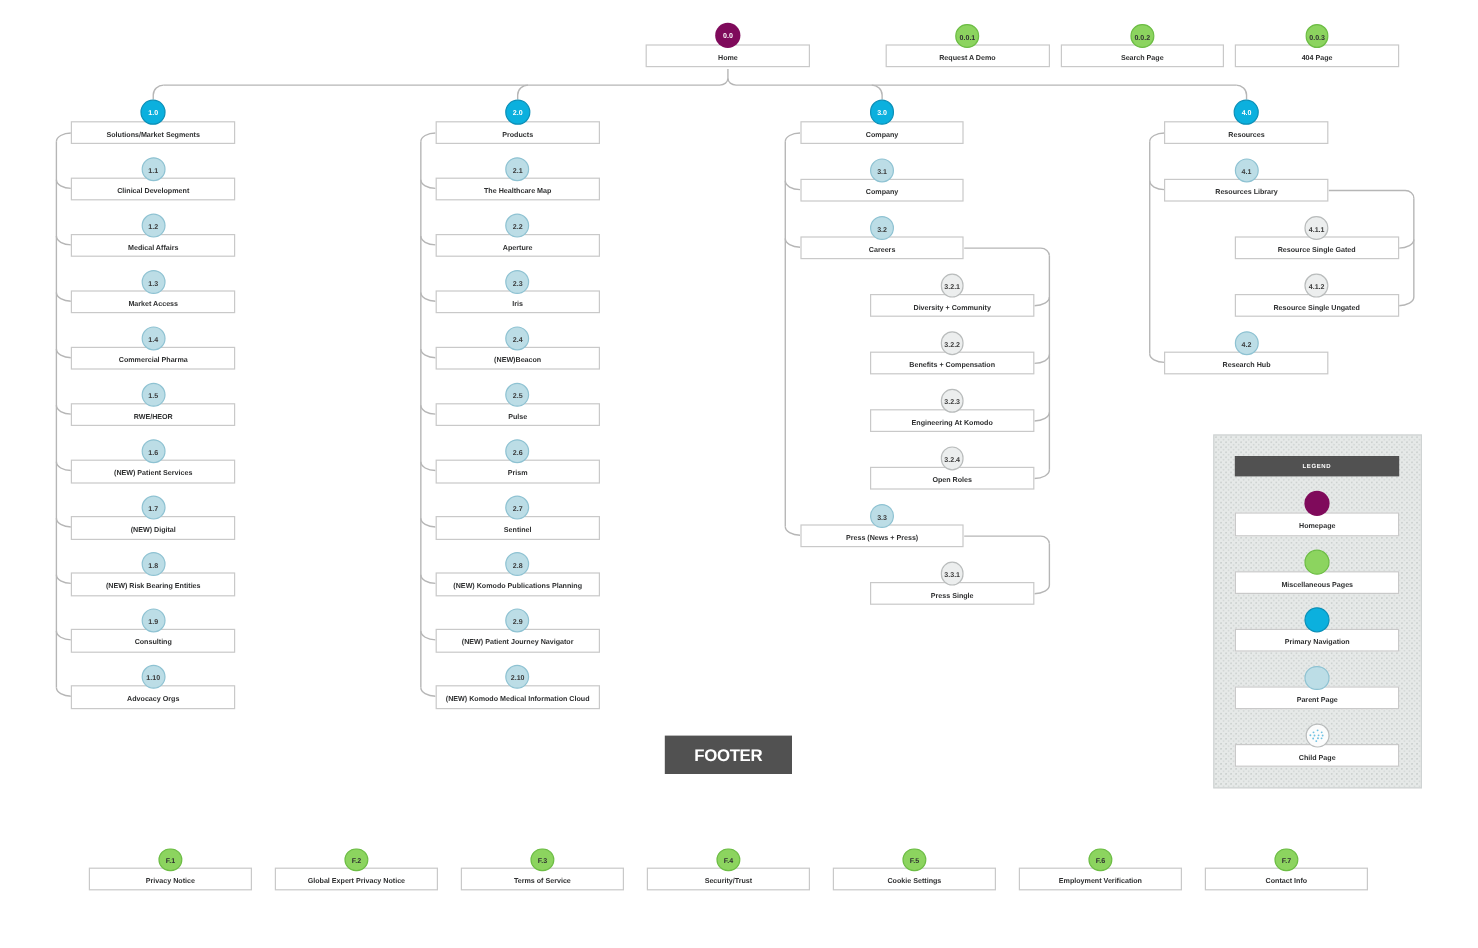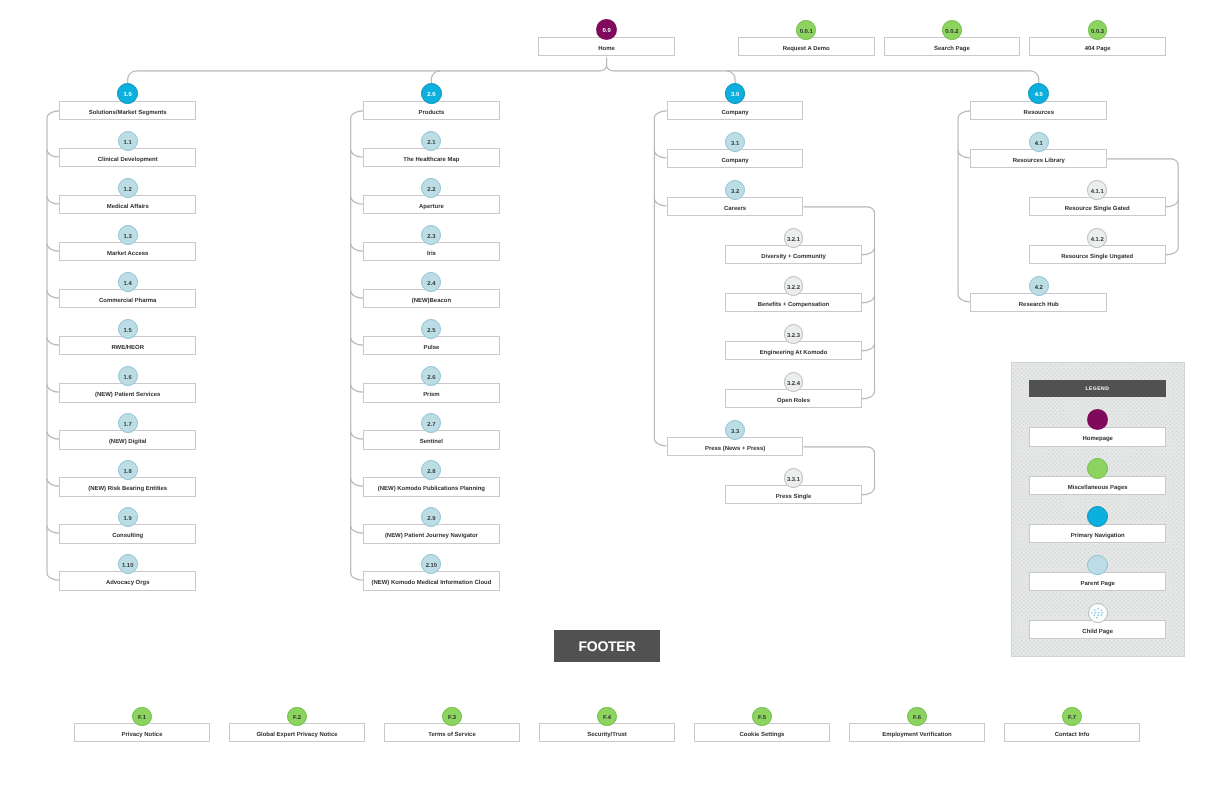--- a/index.html
+++ b/index.html
@@ -323,21 +323,21 @@
     </div>
   <div class="ncircle" style="left:1087.4px;top:228.4px;width:19.6px;height:19.6px;background:#eceeee;border:1px solid #b9bcbc;">
       <span class="ncnum" style="color:#3a3a3a">4.1.2</span>
     </div>
   <div class="nbox" style="left:970.4px;top:293.2px;width:136.8px;height:19.2px">
       <span class="nlabel">Research Hub</span>
     </div>
   <div class="ncircle" style="left:1028.7px;top:275.8px;width:20.2px;height:20.2px;background:#bcdde6;border:1px solid #8ec2d2;">
       <span class="ncnum" style="color:#3a3a3a">4.2</span>
     </div>
-  <div id="footer-bar" style="left:554.2px;top:630px;width:105.4px;height:32.4px">
+  <div id="footer-bar" style="left:554.2px;top:613px;width:105.4px;height:32.4px">
       <span class="flabel">FOOTER</span>
     </div>
   <div class="nbox" style="left:73.6px;top:723.2px;width:136.8px;height:19.2px">
       <span class="nlabel">Privacy Notice</span>
     </div>
   <div class="ncircle" style="left:132.25px;top:706.5px;width:19.5px;height:19.5px;background:#8cd45f;border:1px solid #6dbd45;">
       <span class="ncnum" style="color:#2f3031">F.1</span>
     </div>
   <div class="nbox" style="left:228.6px;top:723.2px;width:136.8px;height:19.2px">
       <span class="nlabel">Global Expert Privacy Notice</span>

